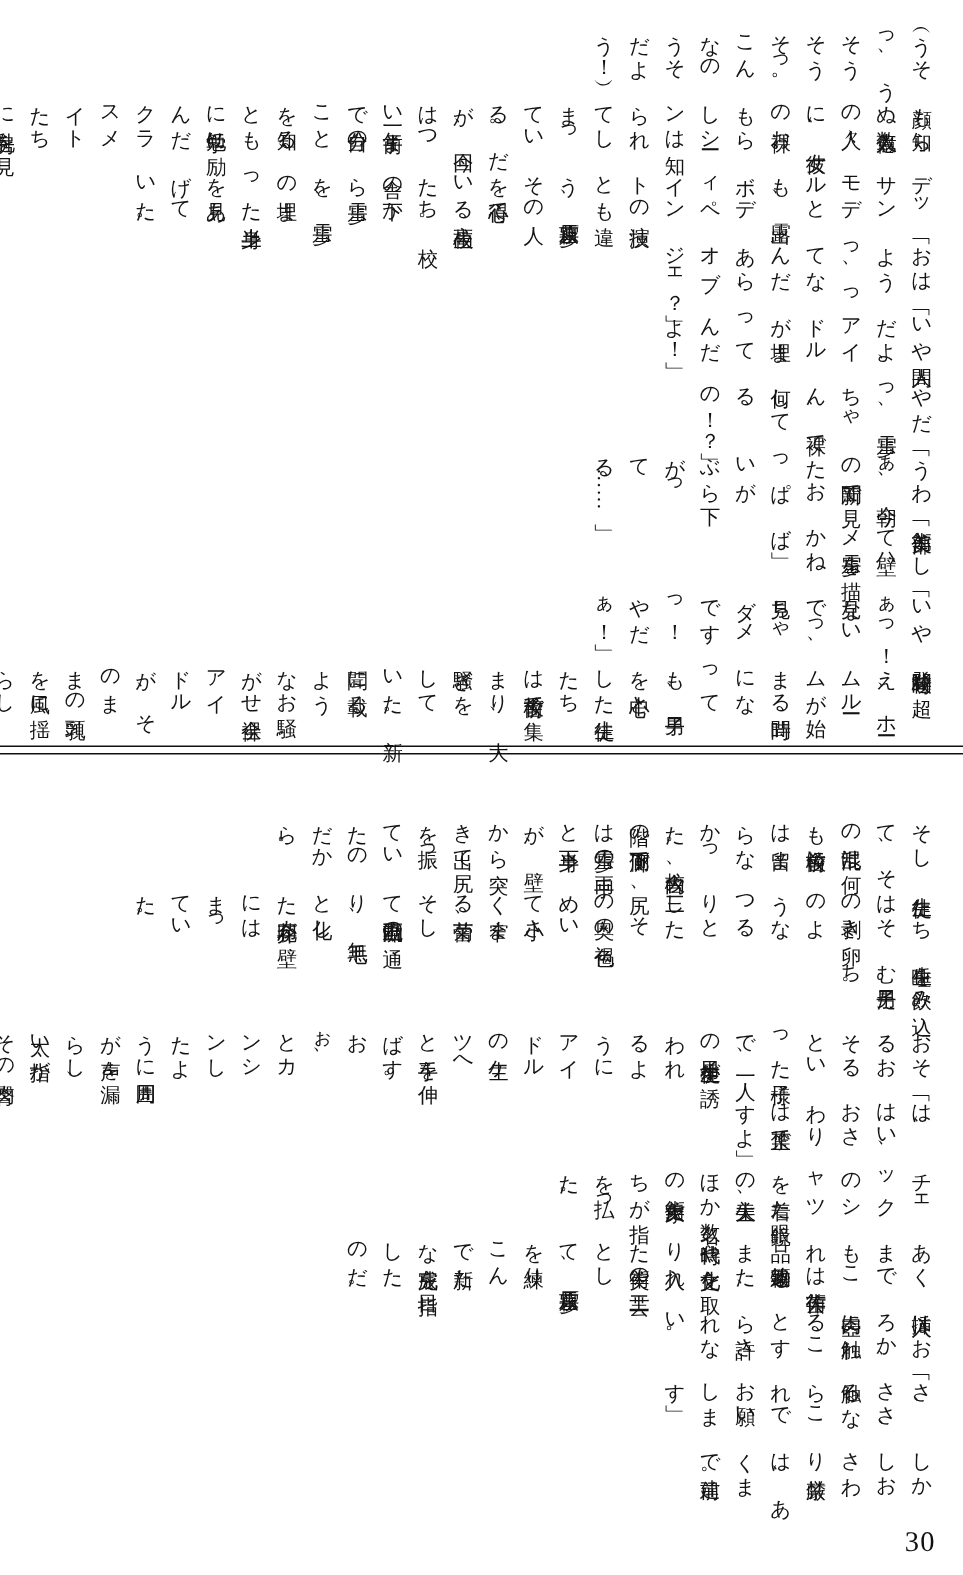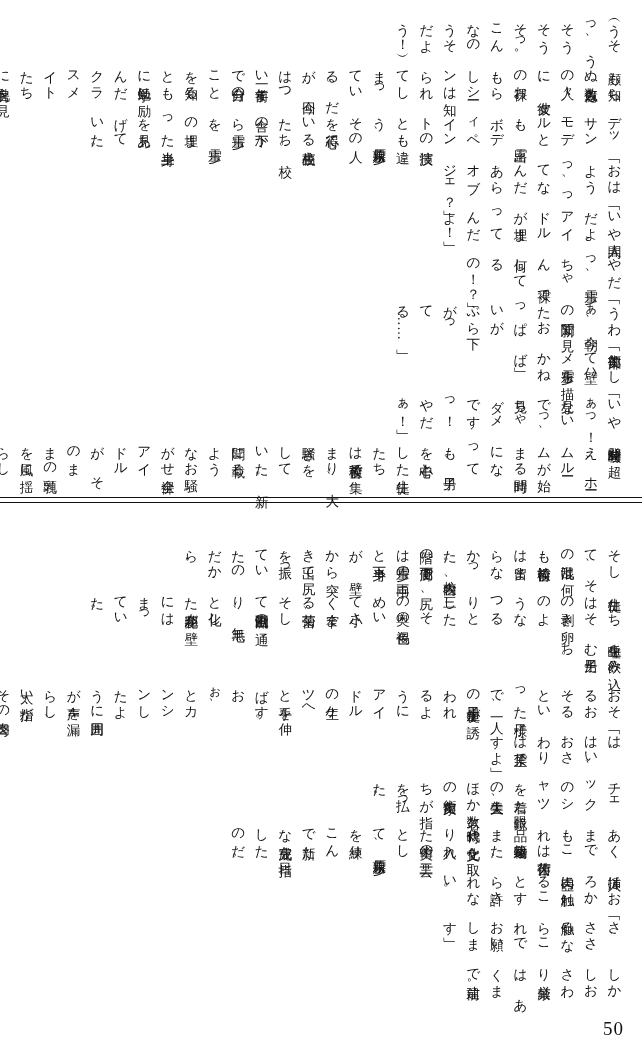--- a/index.html
+++ b/index.html
@@ -114,15 +114,15 @@
       <div class="vcol">おそるおそるといった様子で、一人の男子生徒が誘われるようにアイドルの生ケツへと手を伸ばす。おぉ、とカンシンしたように周囲が声を漏らし、太い指がその臀肉に触れようとしたとき。</div>
       <div class="vcol">「は、はい、おさわりは禁止ですよ」</div>
       <div class="vcol">チェックのシャツを着た眼鏡の美大生、ほか数名の美術家たちが指を払った。</div>
       <div class="vcol">あくまでもこれは芸術作品。建築物もまた、時代や文化を取り入れた美術の工芸として、萩原雪歩を練りこんで新たな完成を目指したのだ。</div>
       <div class="vcol">挿入はおろか、肉壺に触れることすら許されない。</div>
       <div class="vcol">「さ、ささ、触るならこれでお願いします」</div>
       <div class="vcol">しかしおさわり厳禁は、あくまで建前。</div>
     </div>
   </div>
 
-  <div class="page-number">50</div>
+  <div class="page-number">30</div>
 
 </div>
 
 </body></html>

